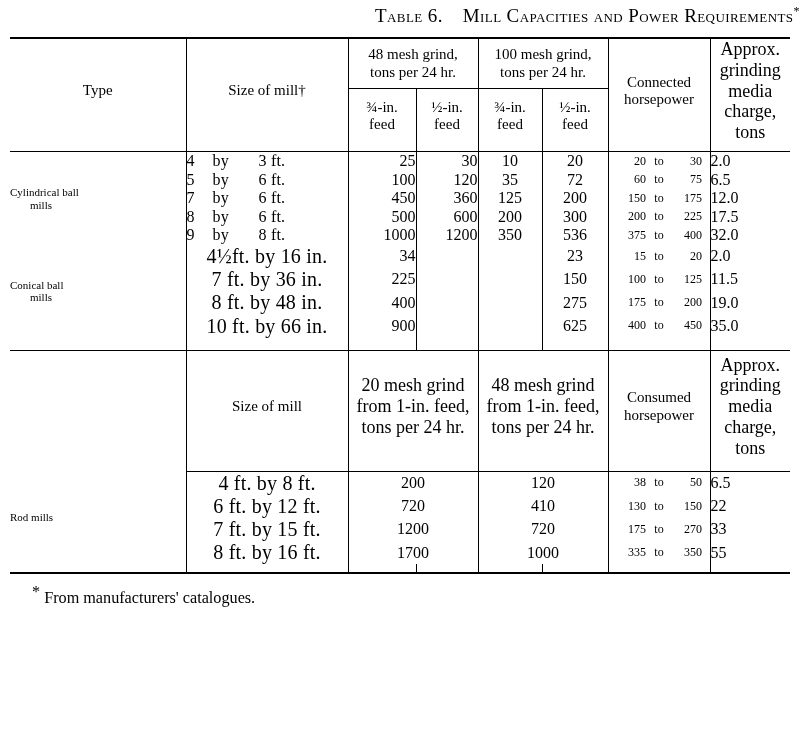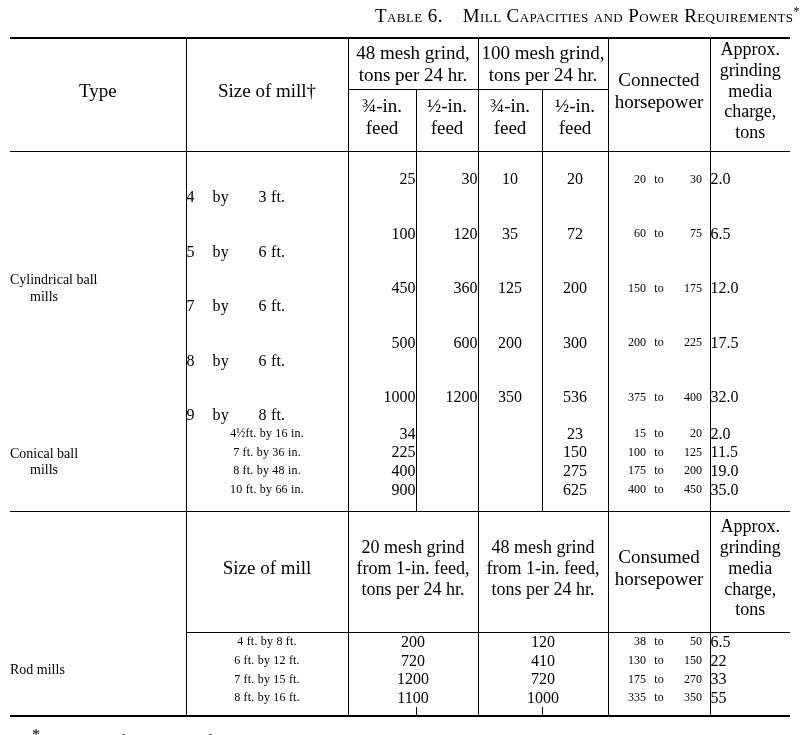--- a/index.html
+++ b/index.html
@@ -55,39 +55,39 @@
 
   
   .rule-top      { border-top: 2.2px solid #000; }
   .rule-bot      { border-bottom: 1.1px solid #000; }
   .rule-bot-thick{ border-bottom: 2.2px solid #000; }
   .vl            { border-left: 1.3px solid #000; }
 
   
   .hd {
     text-align: center;
-    font-size: 19px;
+    font-size: 15px;
     line-height: 1.22;
     padding: 3px 2px;
   }
   .hd-sm {
     text-align: center;
     font-size: 18px;
     line-height: 1.2;
     padding: 2px 2px;
   }
   .hd-tall { height: 96px; }
   .hd-grp  { height: 42px; }
   .hd-sub  { height: 46px; }
 
   
   .type-cell {
     text-align: left;
     padding-left: 14px;
-    font-size: 14px;
+    font-size: 11px;
     vertical-align: top;
     line-height: 1.32;
   }
   .type-cell .l1 { display:block; white-space: nowrap; }
   .type-cell .l2 { display:block; padding-left: 20px; }
   .type-spread {
     display: inline-block;
     width: 208px;
     text-align: justify;
   }
@@ -100,24 +100,24 @@
   .size-cell {
     font-size: 16px;
     white-space: nowrap;
     padding: 1.5px 0 1.5px 0;
     text-align: left;
     padding-left: 26px;
     letter-spacing: 0.2px;
   }
   .size-cell .d { display:inline-block; width: 26px; text-align:left; }
   .size-cell .by { display:inline-block; width: 46px; text-align:left; }
-  .size-cell .ln { display:inline-block;margin-top:36px; }
+  .size-cell .ln { display:inline-block; }
 
   .size-cell2 {
-    font-size: 12px;
+    font-size: 20px;
     white-space: nowrap;
     padding: 1.5px 0;
     text-align: center;
     letter-spacing: 0.2px;
   }
 
   .num {
     text-align: right;
     padding: 1.5px 12px 1.5px 2px;
     font-size: 16px;
@@ -394,21 +394,21 @@
   </tr>
   <tr>
     <td class="size-cell2 vl">7 ft. by 15 ft.</td>
     <td class="num-c vl" colspan="2">1200</td>
     <td class="num-c vl" colspan="2">720</td>
     <td class="hp vl"><span class="a">175</span><span class="t">to</span><span class="b">270</span></td>
     <td class="chg vl">33</td>
   </tr>
   <tr>
     <td class="size-cell2 vl">8 ft. by 16 ft.</td>
-    <td class="num-c vl" colspan="2">1100</td>
+    <td class="num-c vl" colspan="2">1700</td>
     <td class="num-c vl" colspan="2">1000</td>
     <td class="hp vl"><span class="a">335</span><span class="t">to</span><span class="b">350</span></td>
     <td class="chg vl">55</td>
   </tr>
 
   <tr class="blank-row">
     <td class="rule-bot-thick"></td>
     <td class="rule-bot-thick vl"></td>
     <td class="rule-bot-thick vl"></td>
     <td class="rule-bot-thick vl"></td>

